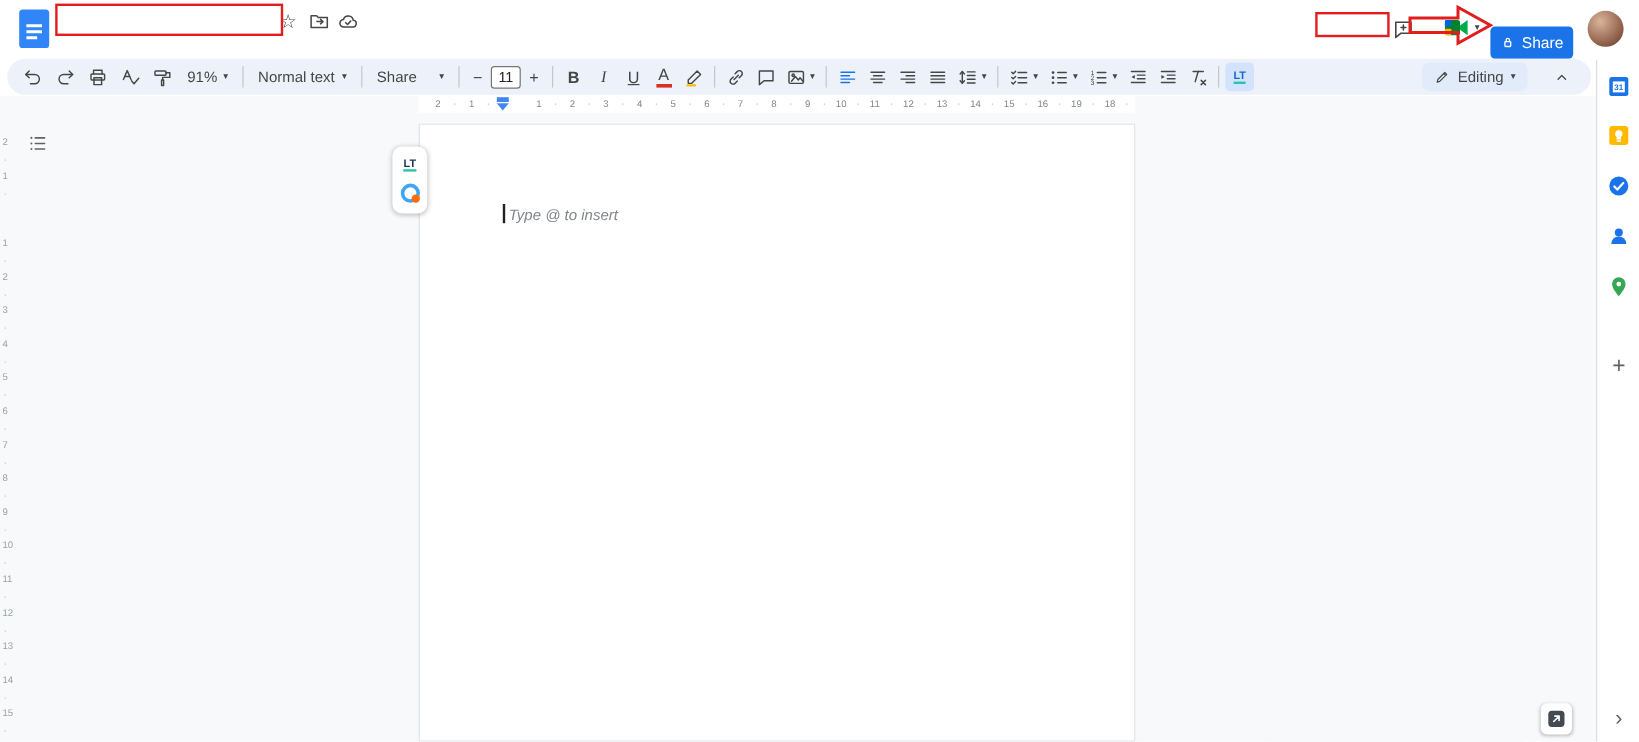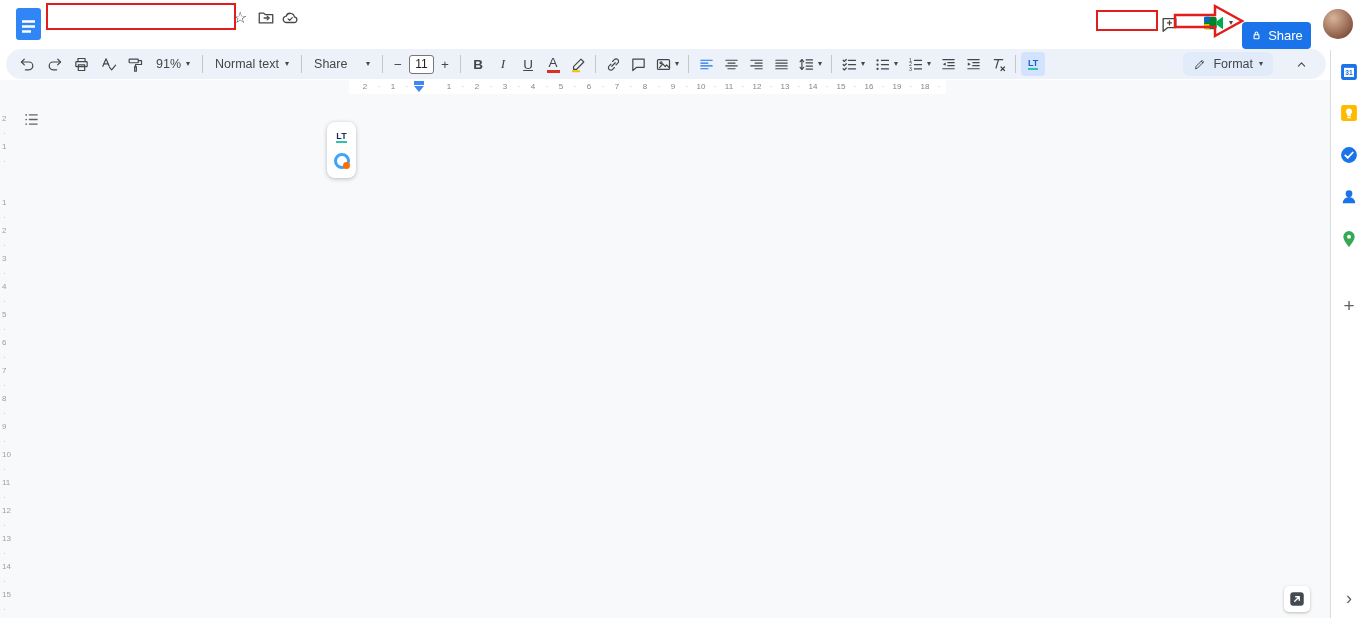--- a/index.html
+++ b/index.html
@@ -284,21 +284,21 @@
       <span style="font-size:9px;font-weight:bold;color:#1765cf;border-bottom:2px solid #2dc4ae;line-height:10px">LT</span>
     </div>
 
     <div style="flex:1"></div>
 
     <div class="chip">
       <svg class="ln" width="14" height="14" viewBox="0 0 24 24">
           <path d="M4.5 19.5l.9-3.6L15.5 5.8l2.7 2.7L8.1 18.6z"></path>
           <path d="M14 7.3l2.7 2.7"></path>
         </svg>
-      <span>Format</span>
+      <span>Editing</span>
       <span class="caret">▾</span>
     </div>
 
     <div class="icon-btn" style="margin-left:14px;margin-right:4px">
       <svg class="ln" width="15" height="15" viewBox="0 0 24 24">
           <path d="M7 14.5l5-5 5 5"></path>
         </svg>
     </div>
   </div>
 
@@ -393,20 +393,24 @@
 
     <div class="abs icon-btn" style="left:18px;top:12px">
       <svg width="17" height="17" viewBox="0 0 24 24" style="stroke:#5f6368;fill:none;stroke-width:1.8;stroke-linecap:round">
         <path d="M9 5.5h11M9 12h11M9 18.5h11"></path>
         <circle cx="4.5" cy="5.5" r="1.2" fill="#5f6368" stroke="none"></circle>
         <circle cx="4.5" cy="12" r="1.2" fill="#5f6368" stroke="none"></circle>
         <circle cx="4.5" cy="18.5" r="1.2" fill="#5f6368" stroke="none"></circle>
       </svg>
     </div>
 
+    <div class="abs" style="left:349px;top:9px;width:597px;height:515px;background:#fff;border:1px solid #e3e6e8;box-shadow:0 1px 3px rgba(0,0,0,0.06)">
+      <div class="abs" style="left:69px;top:66px;width:1.5px;height:16px;background:#202124"></div>
+      <div class="abs" style="left:74px;top:68px;font-size:12.5px;font-style:italic;color:#80868b;white-space:nowrap">Type @ to insert</div>
+    </div>
 
     <div class="abs" style="left:327px;top:28px;width:29px;height:56px;background:#fff;border-radius:8px;box-shadow:0 1px 4px rgba(0,0,0,0.25);display:flex;flex-direction:column;align-items:center;justify-content:space-evenly;z-index:10">
       <span style="font-size:9px;font-weight:bold;color:#14315d;border-bottom:2px solid #2dc4ae;line-height:10px;cursor:pointer">LT</span>
       <span style="position:relative;width:16px;height:16px;border:3px solid #41a4f5;border-radius:50%;background:#fff;cursor:pointer">
         <span style="position:absolute;right:-3px;bottom:-3px;width:7px;height:7px;background:#ff6d00;border-radius:50%"></span>
       </span>
     </div>
 
     <div class="abs" style="left:1284px;top:492px;width:26px;height:26px;background:#fff;border-radius:5px;box-shadow:0 1px 3px rgba(0,0,0,0.25);display:flex;align-items:center;justify-content:center;cursor:pointer">
       <svg width="18" height="18" viewBox="0 0 24 24">

